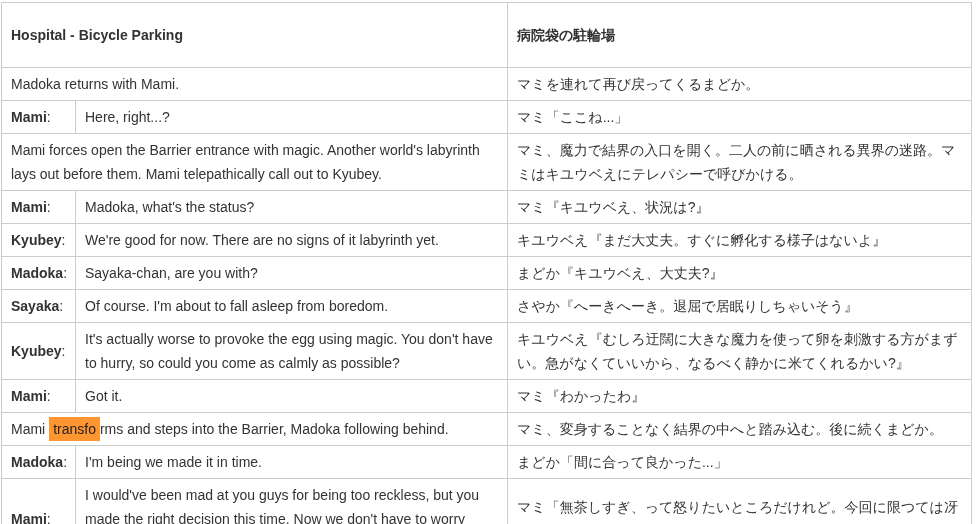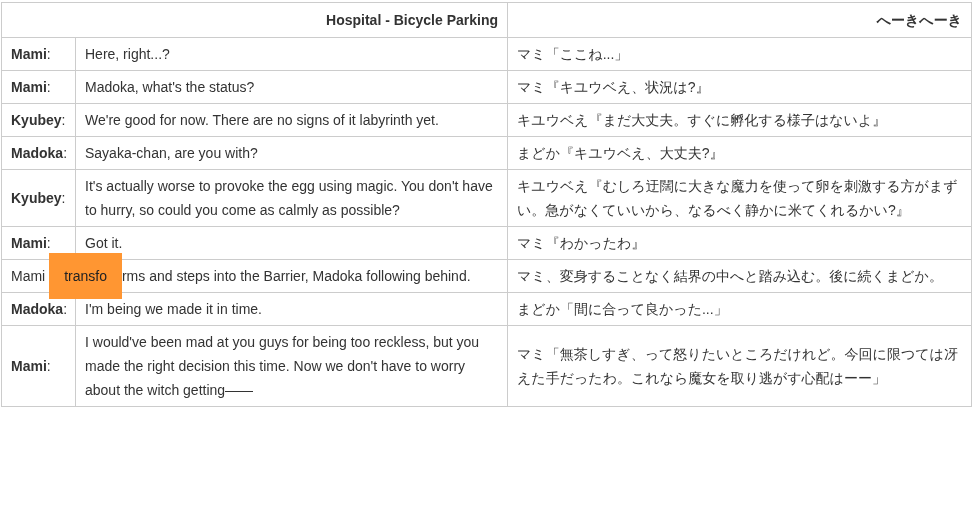--- a/index.html
+++ b/index.html
@@ -25,70 +25,83 @@
     font-size:14px;
     line-height:24px;
     color:#333333;
     vertical-align:middle;
     text-align:left;
     font-weight:normal;
     word-wrap:break-word;
   }
   .script-table th{
     font-weight:bold;
-    text-align:right;
-    padding:5px 9px;
+    text-align:left;
+    padding:20px 9px;
   }
   .speaker-cell{
     white-space:nowrap;
   }
   .speaker-cell b{
     font-weight:bold;
   }
   .bold-line{
     font-weight:bold;
   }
   mark.find-highlight{
-    padding:15px;
+    padding:4px;
     color:#222222;
   }
 </style>
 </head>
 <body>
 
 <table class="script-table">
   <colgroup>
     <col style="width:74px">
     <col style="width:432px">
     <col style="width:464px">
   </colgroup>
   <tbody>
       <tr>
         <th colspan="2">Hospital - Bicycle Parking</th>
-        <th>へーきへーき</th>
+        <th>病院袋の駐輪場</th>
+      </tr>
+      <tr>
+        <td class="en-cell" colspan="2">Madoka returns with Mami.</td>
+        <td class="jp-cell">マミを連れて再び戻ってくるまどか。</td>
       </tr>
       <tr>
         <td class="speaker-cell"><b>Mami</b><span>:</span></td>
         <td class="en-cell">Here, right...?</td>
         <td class="jp-cell">マミ「ここね...」</td>
+      </tr>
+      <tr>
+        <td class="en-cell" colspan="2">Mami forces open the Barrier entrance with magic. Another world's labyrinth lays out before them. Mami telepathically call out to Kyubey.</td>
+        <td class="jp-cell">マミ、魔力で結界の入口を開く。二人の前に晒される異界の迷路。マミはキユウベえにテレパシーで呼びかける。</td>
       </tr>
       <tr>
         <td class="speaker-cell"><b>Mami</b><span>:</span></td>
         <td class="en-cell bold-line">Madoka, what's the status?</td>
         <td class="jp-cell">マミ『キユウベえ、状況は?』</td>
       </tr>
       <tr>
         <td class="speaker-cell"><b>Kyubey</b><span>:</span></td>
         <td class="en-cell bold-line">We're good for now. There are no signs of it labyrinth yet.</td>
         <td class="jp-cell">キユウベえ『まだ大丈夫。すぐに孵化する様子はないよ』</td>
       </tr>
       <tr>
         <td class="speaker-cell"><b>Madoka</b><span>:</span></td>
         <td class="en-cell bold-line">Sayaka-chan, are you with?</td>
         <td class="jp-cell">まどか『キユウベえ、大丈夫?』</td>
+      </tr>
+      <tr>
+        <td class="speaker-cell"><b>Sayaka</b><span>:</span></td>
+        <td class="en-cell bold-line">Of course. I'm about to fall asleep from boredom.</td>
+        <td class="jp-cell">さやか『へーきへーき。退屈で居眠りしちゃいそう』</td>
       </tr>
       <tr>
         <td class="speaker-cell"><b>Kyubey</b><span>:</span></td>
         <td class="en-cell bold-line">It's actually worse to provoke the egg using magic. You don't have to hurry, so could you come as calmly as possible?</td>
         <td class="jp-cell">キユウベえ『むしろ迂闊に大きな魔力を使って卵を刺激する方がまずい。急がなくていいから、なるべく静かに米てくれるかい?』</td>
       </tr>
       <tr>
         <td class="speaker-cell"><b>Mami</b><span>:</span></td>
         <td class="en-cell bold-line">Got it.</td>
         <td class="jp-cell">マミ『わかったわ』</td>

